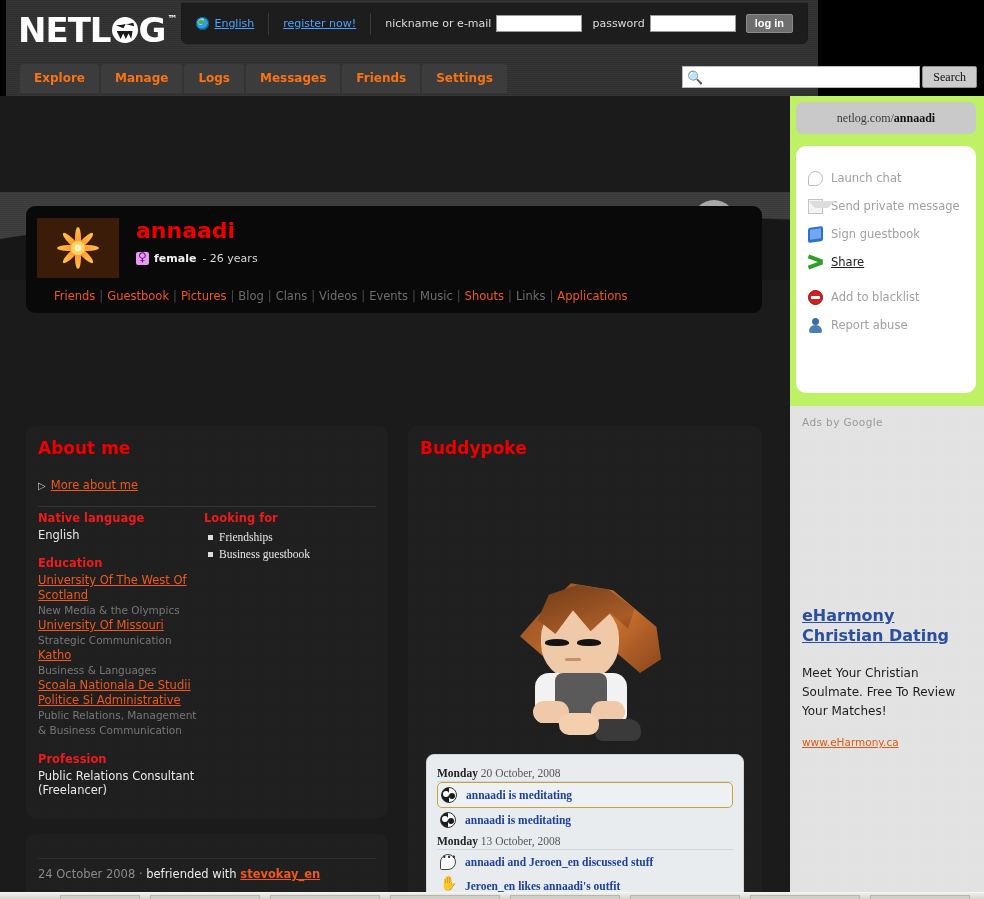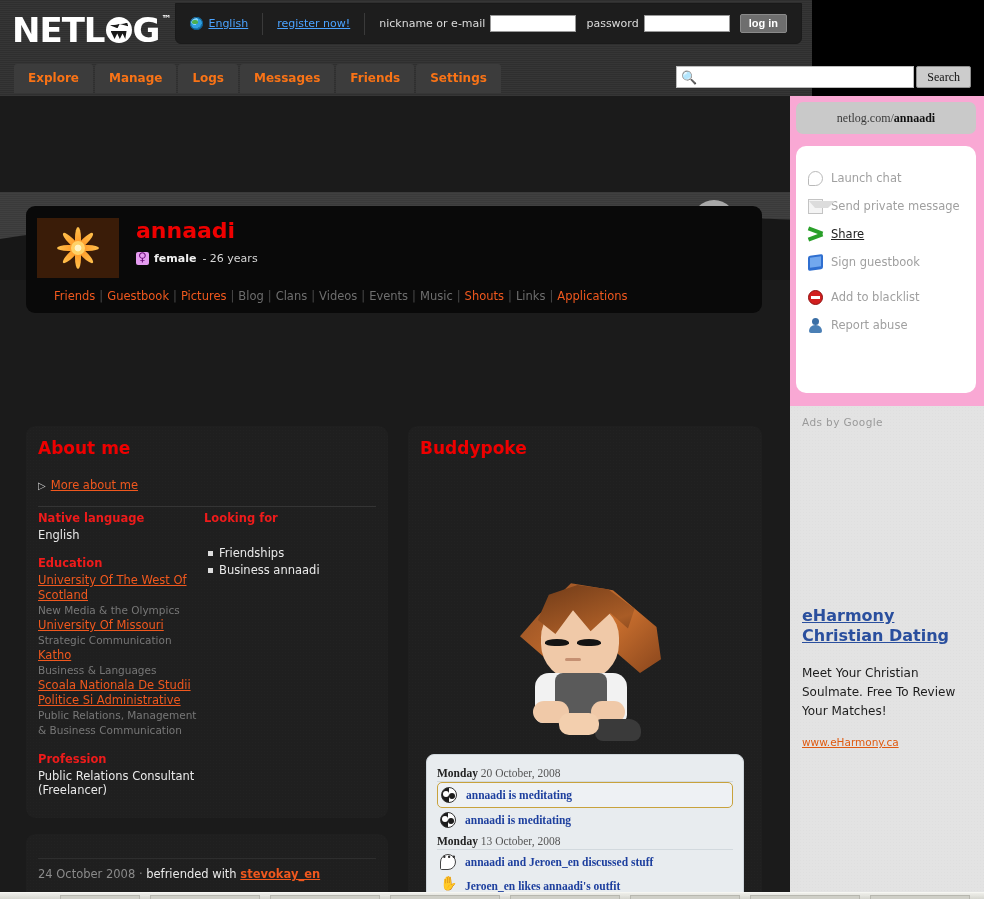--- a/index.html
+++ b/index.html
@@ -7,21 +7,21 @@
     margin: 0; padding: 0;
     width: 984px; height: 899px;
     overflow: hidden;
     background: #000;
     font-family: "DejaVu Sans", "Liberation Sans", sans-serif;
     font-size: 11px;
   }
 
   
   .topbar {
-    position: absolute; left: 0; top: 0; width: 812px; height: 96px;
+    position: absolute; left: 6px; top: 0; width: 812px; height: 96px;
     background: #2b2b2b;
     background-image: linear-gradient(rgba(255,255,255,.02), rgba(255,255,255,.02));
   }
   .topbar:before{
     content:""; position:absolute; inset:0;
     background-image:
       repeating-linear-gradient(0deg, rgba(255,255,255,.035) 0 1px, transparent 1px 2px);
     pointer-events:none;
   }
   .logo {
@@ -177,21 +177,21 @@
   .ficon { width:16px;height:16px;flex:0 0 16px; border-radius:50%; position:relative;}
   .ficon.yin{ background:linear-gradient(90deg,#1b1b1b 50%, #fff 50%); border:1px solid #333;}
   .ficon.yin:before{content:"";position:absolute;left:1px;top:3px;width:6px;height:6px;border-radius:50%;background:#fff;}
   .ficon.yin:after{content:"";position:absolute;right:1px;bottom:3px;width:6px;height:6px;border-radius:50%;background:#1b1b1b;}
   .ficon.bubble{ background:#fff; border:1px solid #444; border-radius:50% 50% 50% 10%; }
   .ficon.bubble:after{content:"\2022\2022\2022"; position:absolute; left:1px; top:-2px; font-size:8px; color:#333; letter-spacing:0;}
   .ficon.hand{ background:transparent; border-radius:0;}
   .ficon.hand:after{content:"\270B"; position:absolute; left:0; top:-3px; font-size:14px; color:#e8b48a;}
 
   
-  .rightcol { position:absolute; left:790px; top:96px; width:194px; height:803px; background:#f9a8d4; }
+  .rightcol { position:absolute; left:790px; top:96px; width:194px; height:803px; background:#bef264; }
   .urlpill { position:absolute; left:6px; top:6px; width:180px; height:32px; background:#c9c9c9;
              border-radius:7px; display:flex; align-items:center; justify-content:center;
              font-size:12px; color:#3a3a3a; font-family:"Liberation Serif", serif;}
   .urlpill b { color:#111; font-weight:bold; }
   .actions { position:absolute; left:6px; top:50px; width:180px; height:247px; background:#fff;
              border-radius:10px; padding:11px 0 0 12px;}
   .act { display:flex; align-items:center; gap:8px; height:28px; font-size:11.5px; color:#a0a0a0; }
   .act.enabled { color:#333; }
   .act.enabled .alabel { text-decoration:underline; cursor:pointer; color:#222; }
   .aico { width:15px; height:15px; flex:0 0 15px; position:relative; }
@@ -329,23 +329,23 @@
           <a class="eduLink">Scoala Nationala De Studii Politice Si Administrative</a>
           <div class="eduSub">Public Relations, Management &amp; Business Communication</div>
         </div>
       <div class="sublbl" style="margin-top:14px;">Profession</div>
       <div class="subval" style="margin-top:3px;">Public Relations Consultant</div>
       <div class="subval">(Freelancer)</div>
     </div>
 
     <div style="position:absolute;left:178px;top:85px;width:165px;">
       <div class="sublbl">Looking for</div>
-      <ul class="bullets" id="looking-for-list" style="margin-top:20px;">
+      <ul class="bullets" id="looking-for-list" style="margin-top:4px;font-family:Liberation Serif, serif;">
           <li>Friendships</li>
-          <li>Business annaadi</li>
+          <li>Business guestbook</li>
         </ul>
     </div>
   </div>
 
   <div class="panel" id="updates">
     <div style="position:absolute;left:12px;top:12px;width:338px;">
       <div id="updates-list" style="margin-top:12px;">
           <div class="uprow"><span class="update-date">24 October 2008 · </span><span>befriended with </span><a class="ulink">stevokay_en</a></div>
         </div>
     </div>
@@ -402,27 +402,27 @@
   <div class="actions" id="actions-list">
       <div class="actdiv"></div>
       <div class="act">
         <span class="aico ico-chat"></span>
         <span class="alabel">Launch chat</span>
       </div>
       <div class="act">
         <span class="aico ico-mail"></span>
         <span class="alabel">Send private message</span>
       </div>
+      <div class="act">
+        <span class="aico ico-book"></span>
+        <span class="alabel">Sign guestbook</span>
+      </div>
       <div class="act enabled">
         <span class="aico ico-share"></span>
         <span class="alabel">Share</span>
-      </div>
-      <div class="act">
-        <span class="aico ico-book"></span>
-        <span class="alabel">Sign guestbook</span>
       </div>
       <div class="actdiv"></div>
       <div class="act">
         <span class="aico ico-block"></span>
         <span class="alabel">Add to blacklist</span>
       </div>
       <div class="act">
         <span class="aico ico-user"></span>
         <span class="alabel">Report abuse</span>
       </div>

